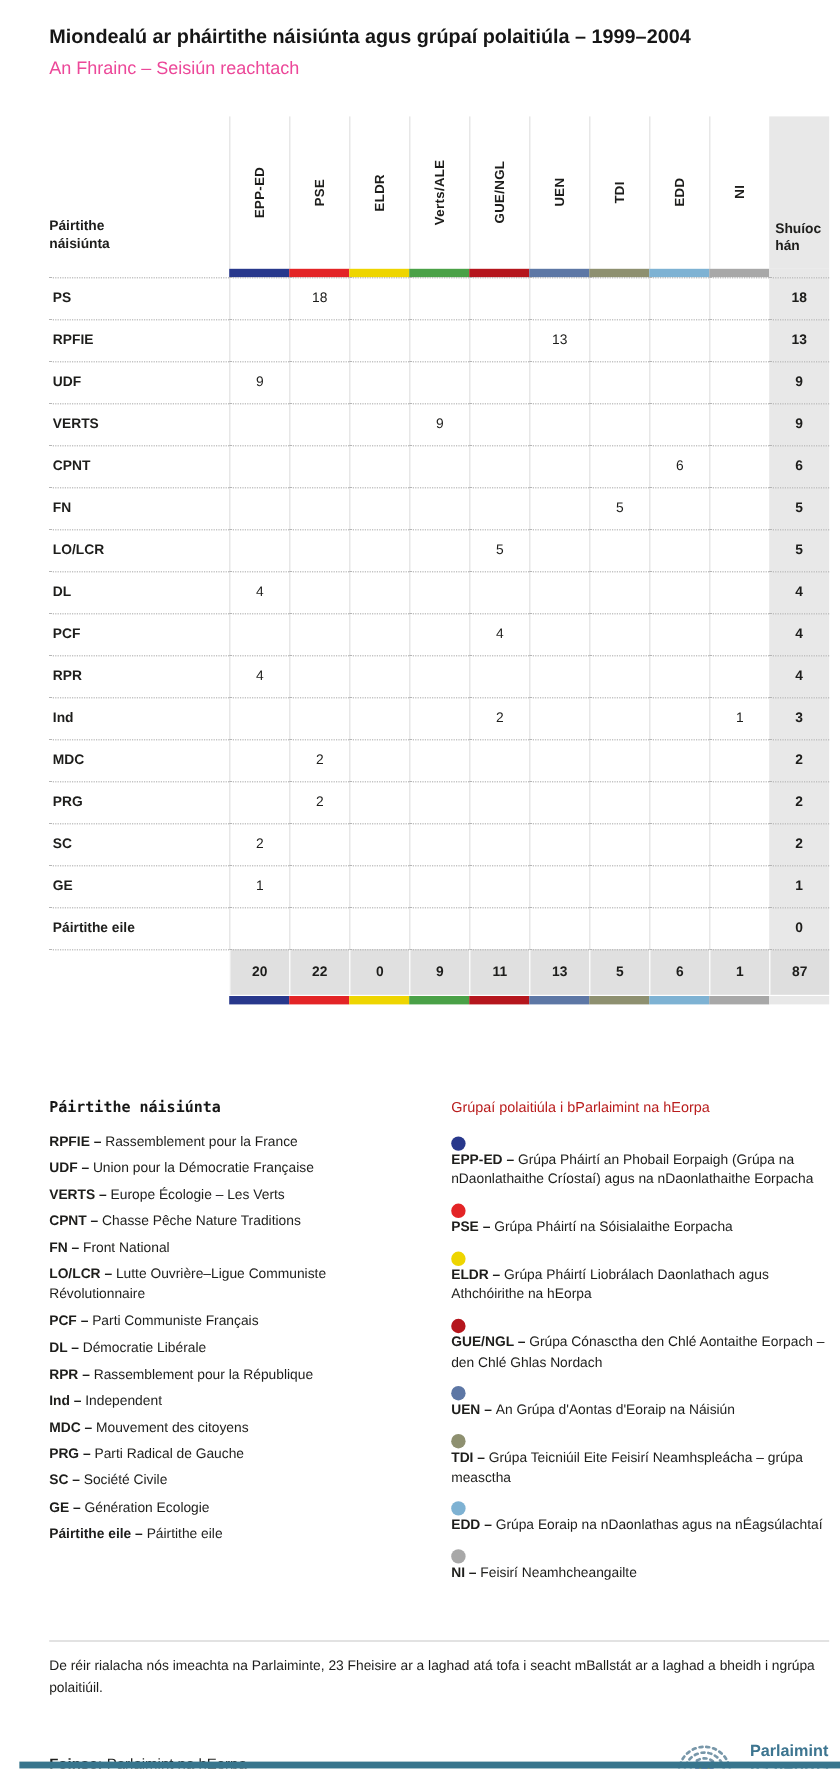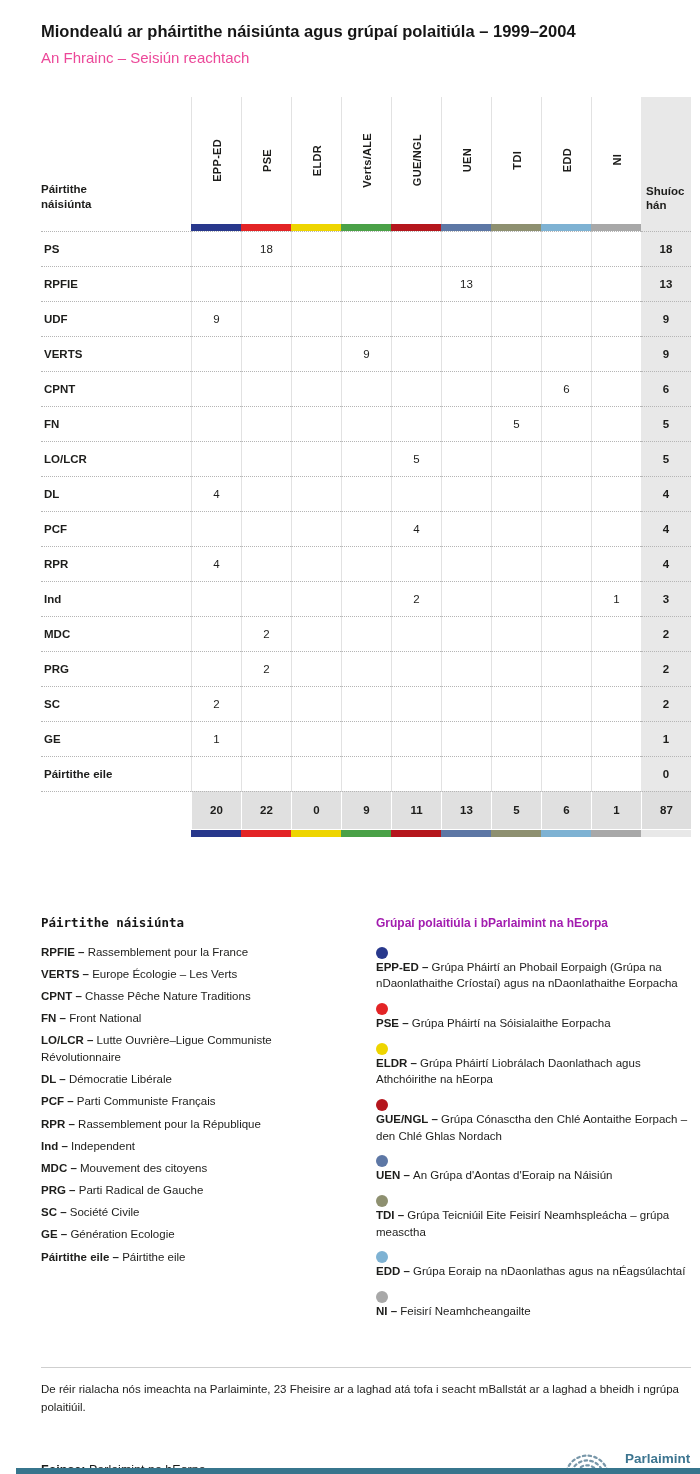--- a/index.html
+++ b/index.html
@@ -28,21 +28,21 @@
   .tlabel { height:38px; border-top:1px dotted #b5b5b5; }
   .total { height:38px; display:flex; align-items:center; justify-content:center; font-weight:700; background:#e0e0e0; border-left:1px solid #fff; border-top:1px dotted #b5b5b5; box-sizing:border-box; }
   .gtotal { background:#dedede; }
 
   
   .legend { display:flex; margin-top:78px; }
   .legend-left { width:335px; box-sizing:border-box; padding-right:12px; }
   .legend-left h3 { margin:0 0 14px; font-family:"DejaVu Sans Mono",monospace; font-size:12.5px; font-weight:700; color:#161616; }
   .lnitem { font-size:11.5px; line-height:1.45; margin-bottom:5.5px; max-width:300px; }
   .legend-right { flex:1; }
-  .legend-right h3 { margin:1px 0 15px; font-size:12px; font-weight:700; color:#a21caf; }
+  .legend-right h3 { margin:1px 0 15px; font-size:12px; font-weight:400; color:#b91c1c; }
   .lgitem { display:flex; margin-bottom:9px; font-size:11.5px; line-height:1.45;flex-direction:column; }
   .dot { flex:0 0 auto; width:12px; height:12px; border-radius:50%; margin:2px 10px 0 0; }
   .lgtext { flex:1; }
   b { font-weight:700; }
 
   
   .rule { border-top:1px solid #cfcfcf; margin-top:38px; }
   .note { margin:13px 0 0; font-size:11.5px; line-height:1.55; max-width:645px; }
   .source-row { display:flex; justify-content:space-between; align-items:flex-end; margin-top:22px; }
   .source { margin:0 0 4px; font-size:12.5px; }
@@ -302,26 +302,27 @@
         <div class="barcell" style="background: rgb(126, 178, 211);"></div>
         <div class="barcell" style="background: rgb(168, 168, 168);"></div>
         <div class="barcell bar-seats"></div>
       </div>
 
     <div class="legend">
       <div class="legend-left">
         <h3>Páirtithe náisiúnta</h3>
         <div>
             <div class="lnitem"><b>RPFIE – </b><span>Rassemblement pour la France</span></div>
+            <div class="lnitem"><b>UDF – </b><span>Union pour la Démocratie Française</span></div>
             <div class="lnitem"><b>VERTS – </b><span>Europe Écologie – Les Verts</span></div>
             <div class="lnitem"><b>CPNT – </b><span>Chasse Pêche Nature Traditions</span></div>
             <div class="lnitem"><b>FN – </b><span>Front National</span></div>
             <div class="lnitem"><b>LO/LCR – </b><span>Lutte Ouvrière–Ligue Communiste Révolutionnaire</span></div>
+            <div class="lnitem"><b>PCF – </b><span>Parti Communiste Français</span></div>
             <div class="lnitem"><b>DL – </b><span>Démocratie Libérale</span></div>
-            <div class="lnitem"><b>PCF – </b><span>Parti Communiste Français</span></div>
             <div class="lnitem"><b>RPR – </b><span>Rassemblement pour la République</span></div>
             <div class="lnitem"><b>Ind – </b><span>Independent</span></div>
             <div class="lnitem"><b>MDC – </b><span>Mouvement des citoyens</span></div>
             <div class="lnitem"><b>PRG – </b><span>Parti Radical de Gauche</span></div>
             <div class="lnitem"><b>SC – </b><span>Société Civile</span></div>
             <div class="lnitem"><b>GE – </b><span>Génération Ecologie</span></div>
             <div class="lnitem"><b>Páirtithe eile – </b><span>Páirtithe eile</span></div>
           </div>
       </div>
       <div class="legend-right">

